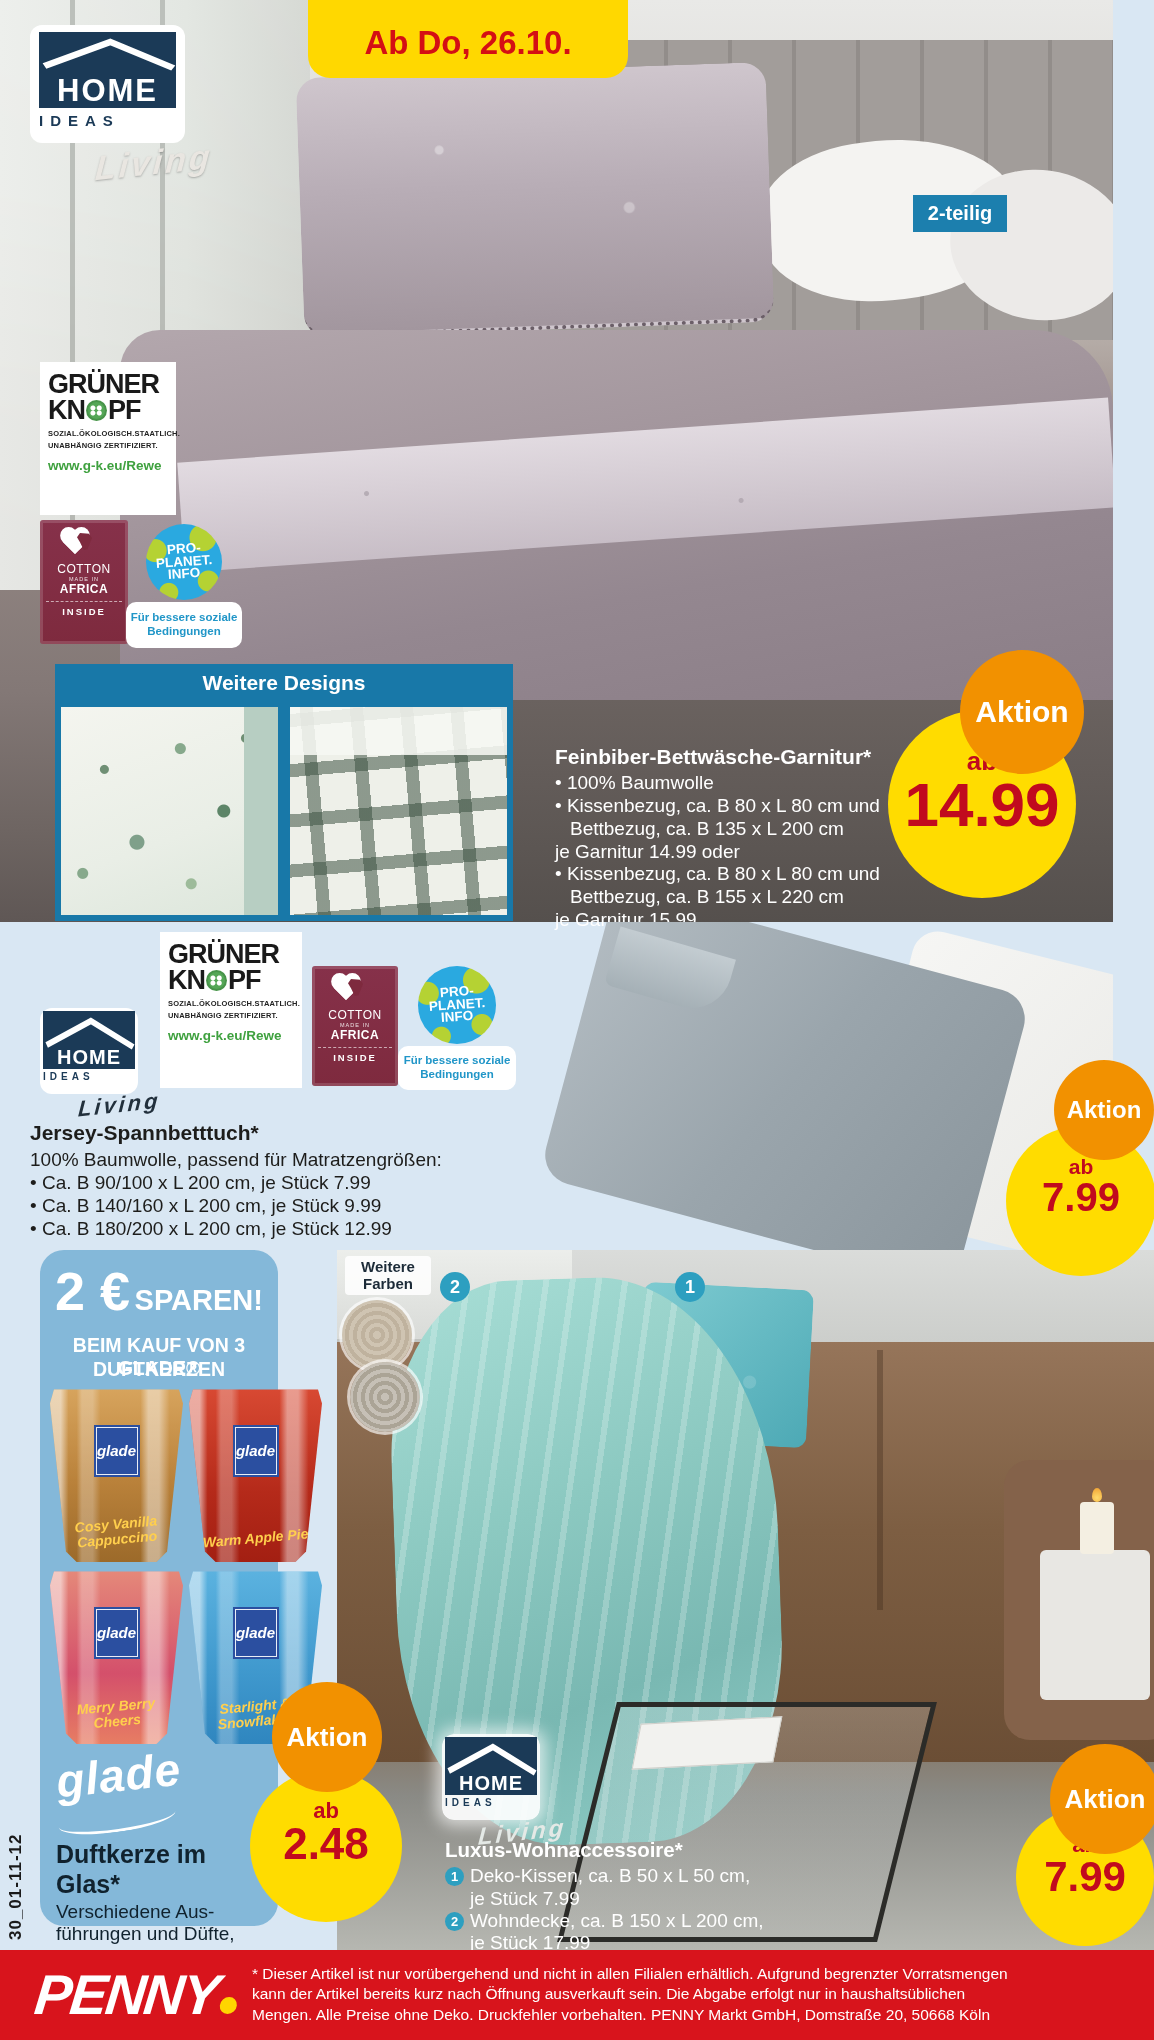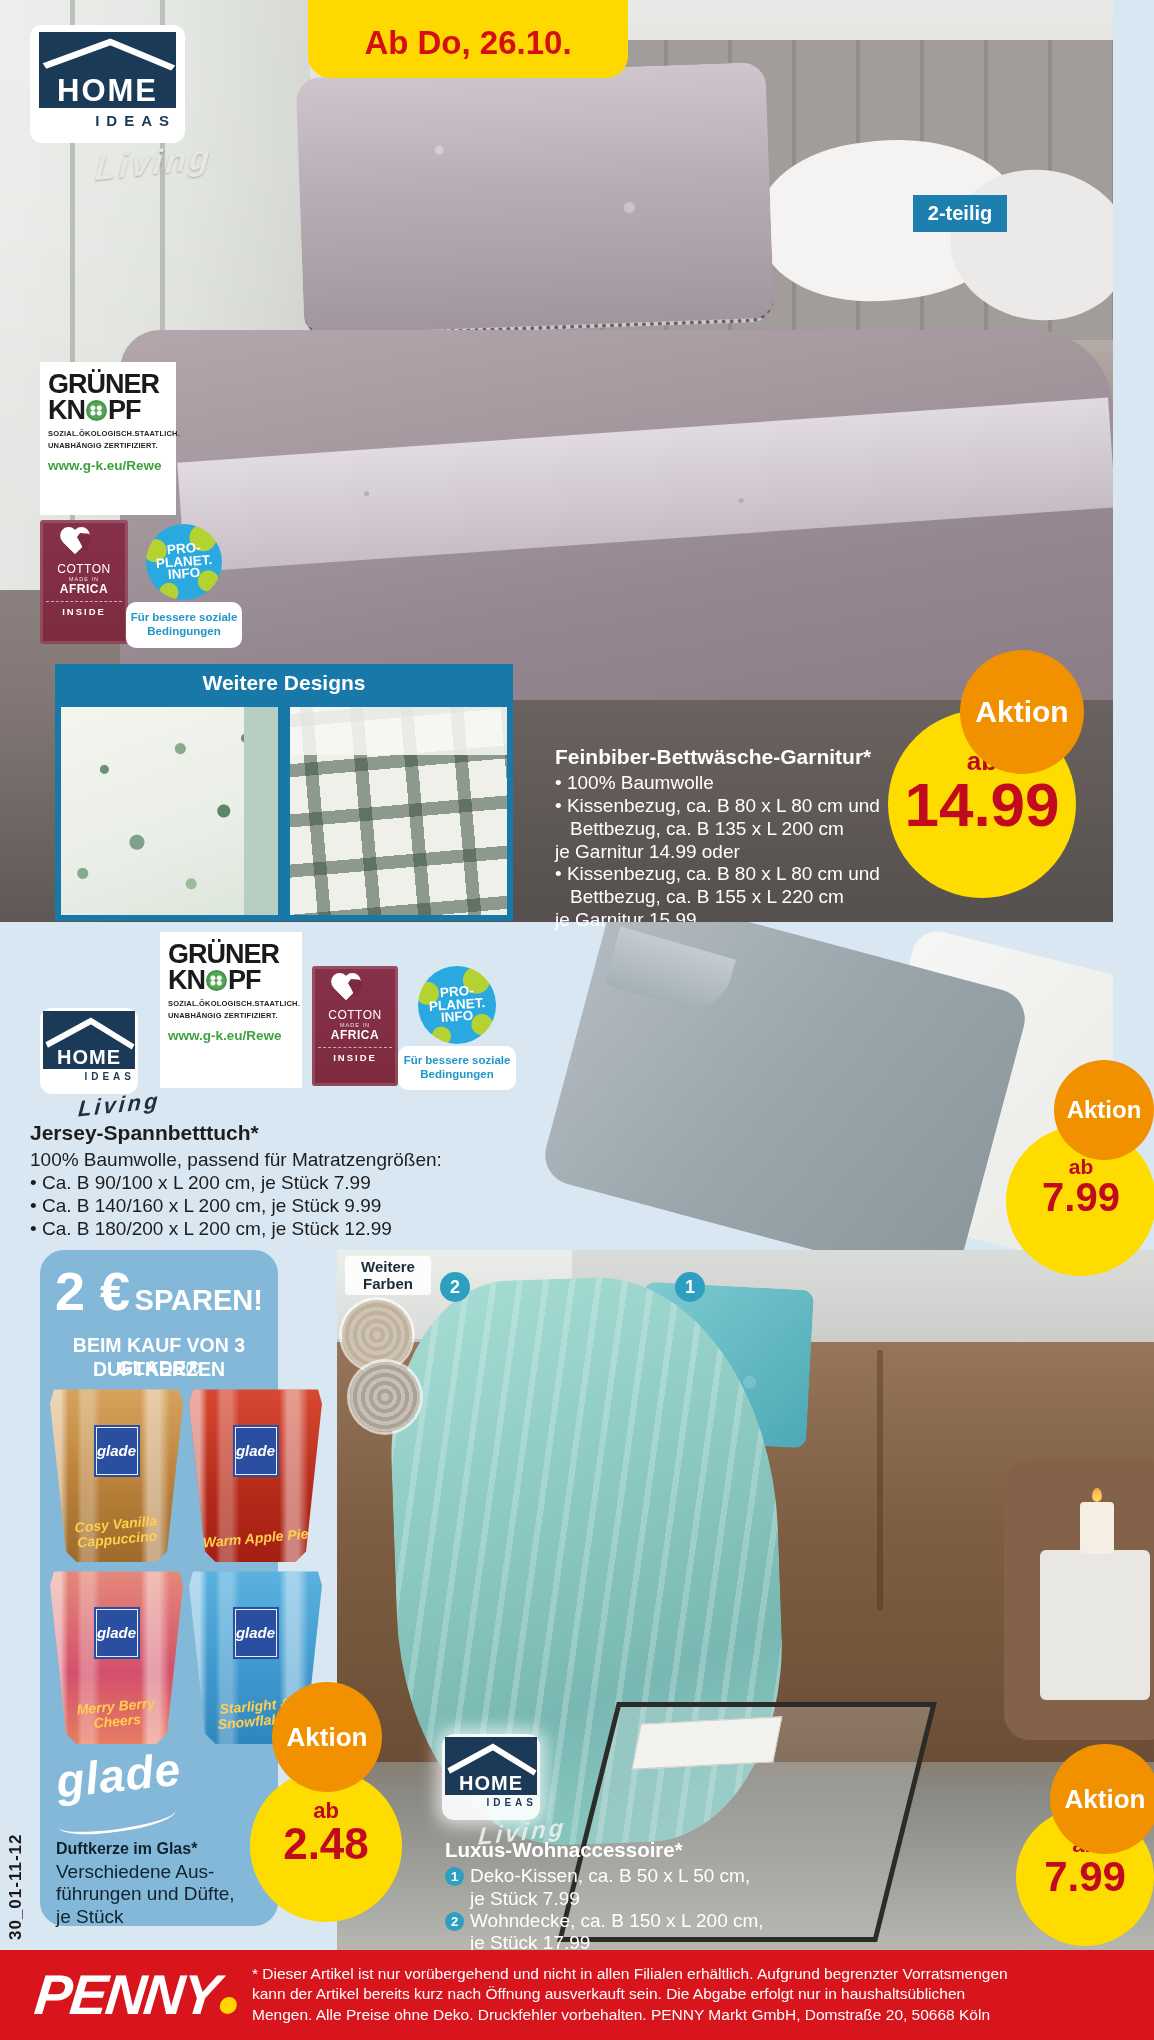--- a/index.html
+++ b/index.html
@@ -30,21 +30,21 @@
                radial-gradient(circle at 60% 70%,rgba(120,110,120,.3) 0 2px,transparent 3px),
                linear-gradient(180deg,rgba(236,230,236,.85),rgba(214,205,214,.75));}
   .bedframe{left:100px;top:700px;width:1013px;height:222px;
     background:linear-gradient(180deg,#6a625f,#55504d);}
 
   
   .hi-card{left:30px;top:25px;width:155px;height:118px;background:#fff;border-radius:12px;padding:7px 9px 4px;}
   .hi-box{position:relative;background:#1b3a57;height:76px;display:flex;align-items:flex-end;justify-content:center;}
   .hi-roof{position:absolute;left:0;top:0;width:100%;height:40px;}
   .hi-home{color:#fff;font-weight:bold;font-size:31px;letter-spacing:2px;line-height:1;margin-bottom:2px;}
-  .hi-ideas{color:#1b3a57;font-weight:bold;font-size:15px;letter-spacing:7px;text-align:right;margin-top:4px;}
+  .hi-ideas{color:#1b3a57;font-weight:bold;font-size:15px;letter-spacing:7px;text-align:left;margin-top:4px;}
   .living-script{font-style:italic;font-weight:bold;letter-spacing:3px;transform:rotate(-6deg) skewX(-10deg);}
   .ls-hero{left:95px;top:143px;font-size:34px;color:#e9e6e1;text-shadow:0 1px 2px rgba(60,60,60,.35);}
 
   .date-banner{left:308px;top:-22px;width:320px;height:100px;background:#ffd800;border-radius:22px;
     display:flex;align-items:flex-end;justify-content:center;padding-bottom:16px;}
   .date-banner span{color:#d40f14;font-weight:bold;font-size:33px;}
   .b2t{left:913px;top:195px;width:94px;height:37px;background:#1c7fae;color:#fff;font-weight:bold;font-size:20px;
     display:flex;align-items:center;justify-content:center;}
 
   
@@ -175,21 +175,21 @@
   .c4 .glass{background:linear-gradient(180deg,#5cb3e0 0%,#3f98cd 60%,#2f86bf 100%);}
   .glabel{position:absolute;left:50%;top:22%;transform:translateX(-50%);width:46px;height:52px;background:#2b4fa0;
     box-shadow:inset 0 0 0 2px #2b4fa0,inset 0 0 0 3px rgba(255,255,255,.9);
     color:#fff;font-style:italic;font-weight:bold;font-size:15px;display:flex;align-items:center;justify-content:center;z-index:3;}
   .cname{position:absolute;left:6%;right:6%;bottom:9%;color:#ffcf4d;font-style:italic;font-weight:bold;font-size:14px;
     text-align:center;transform:rotate(-5deg);line-height:1.05;z-index:3;}
   .glade-script{position:absolute;left:16px;top:498px;color:#fff;font-style:italic;font-weight:bold;font-size:46px;
     transform:rotate(-6deg);letter-spacing:1px;}
   .glade-swoosh{position:absolute;left:18px;top:556px;width:118px;height:26px;border-bottom:3px solid #fff;border-radius:50%;transform:rotate(-8deg);}
   .duft{position:absolute;left:16px;top:590px;width:210px;color:#10222e;font-size:19px;line-height:1.18;}
-  .duft .t{font-weight:bold;font-size:16px;margin-bottom:2px;}
+  .duft .t{font-weight:bold;font-size:25px;margin-bottom:2px;}
 
   .vcode{left:6px;top:1790px;height:150px;writing-mode:vertical-rl;transform:rotate(180deg);
     font-size:17px;font-weight:bold;color:#1a1a1a;letter-spacing:1px;}
 
   
   .liv{left:337px;top:1250px;width:817px;height:700px;overflow:hidden;
     background:linear-gradient(180deg,#dadcda 0%,#cbcdca 14%,#b4a894 24%,#97795c 40%,#7f6044 60%,#8a8a85 78%,#b6b7b1 100%);}
   .cabinet{position:absolute;left:0;top:0;width:235px;height:92px;background:linear-gradient(180deg,#eceeeb,#d9dbd8);
     border-bottom:3px solid #c2c4c1;}
   .couch{position:absolute;left:0;top:92px;width:100%;height:420px;

